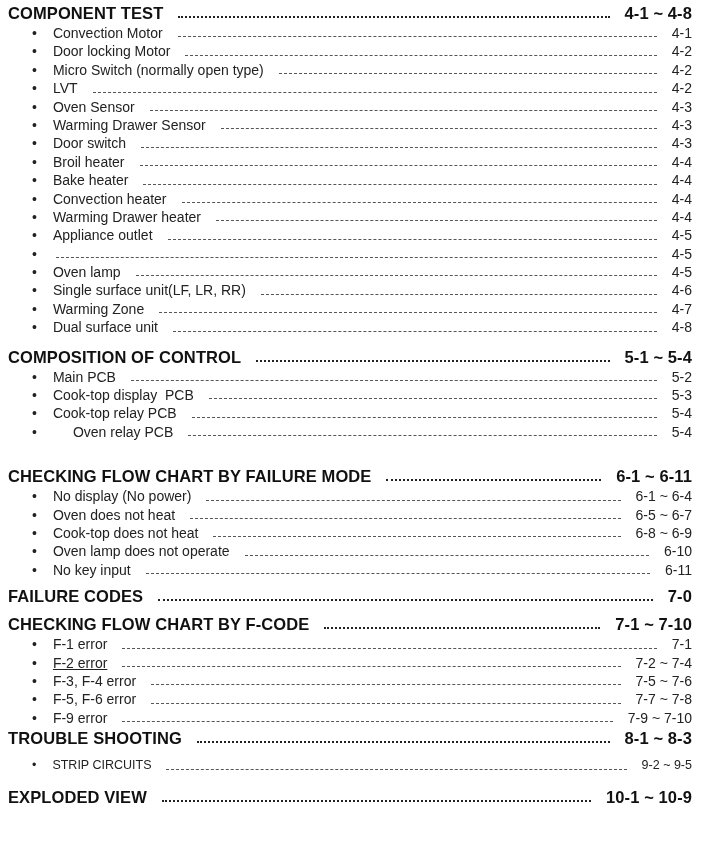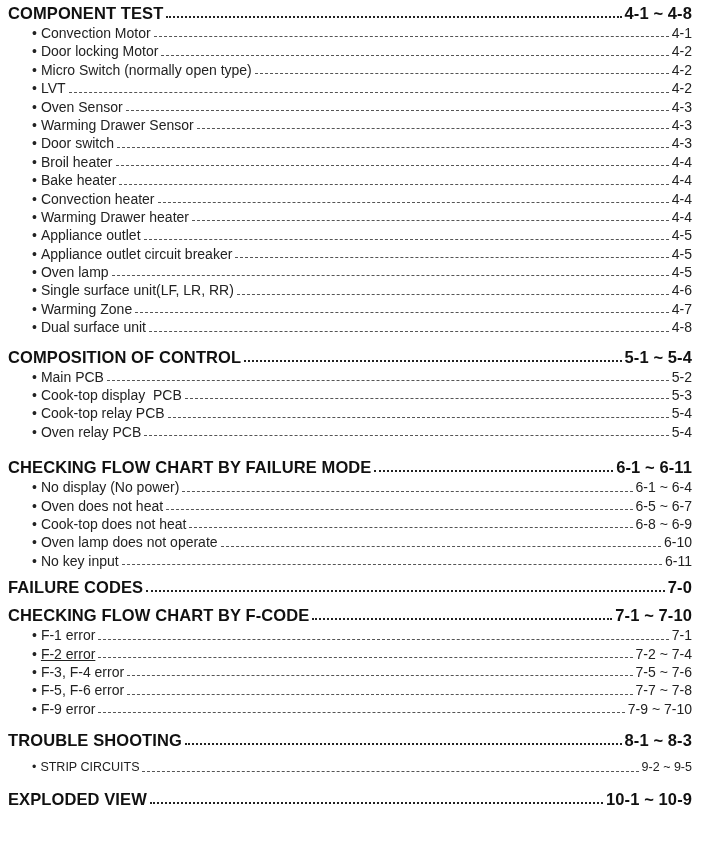--- a/index.html
+++ b/index.html
@@ -19,20 +19,21 @@
       position: absolute;
       left: 8px;
       top: 0;
       width: 684px;
     }
     .section { margin: 0; }
     .row {
       display: flex;
       align-items: baseline;
       white-space: nowrap;
+      gap: 12px;
     }
     .head {
       font-weight: bold;
       font-size: 16.5px;
       height: 22px;
       line-height: 22px;
       color: #111;
       letter-spacing: 0.1px;
     }
     .item {
@@ -144,21 +145,20 @@
         <span class="page">4-4</span>
       </div>
       <div class="row item">
         <span class="bullet">•</span>
         <span style="white-space: pre;">Appliance outlet</span>
         <span class="leader"></span>
         <span class="page">4-5</span>
       </div>
       <div class="row item">
         <span class="bullet">•</span>
-        <span style="white-space: pre;">Appliance outlet circuit breaker</span>
         <span class="leader"></span>
         <span class="page">4-5</span>
       </div>
       <div class="row item">
         <span class="bullet">•</span>
         <span style="white-space: pre;">Oven lamp</span>
         <span class="leader"></span>
         <span class="page">4-5</span>
       </div>
       <div class="row item">
@@ -199,26 +199,26 @@
         <span class="page">5-3</span>
       </div>
       <div class="row item">
         <span class="bullet">•</span>
         <span style="white-space: pre;">Cook-top relay PCB</span>
         <span class="leader"></span>
         <span class="page">5-4</span>
       </div>
       <div class="row item">
         <span class="bullet">•</span>
-        <span style="white-space: pre;">Oven relay PCB</span>
+        <span style="white-space: pre; margin-left: 20px;">Oven relay PCB</span>
         <span class="leader"></span>
         <span class="page">5-4</span>
       </div>
     </div>
-    <div class="section" style="margin-top: 15px;">
+    <div class="section" style="margin-top: 24px;">
       <div class="row head">
         <span>CHECKING FLOW CHART BY FAILURE MODE</span>
         <span class="leader"></span>
         <span class="page">6-1 ~ 6-11</span>
       </div>
       <div class="row item">
         <span class="bullet">•</span>
         <span style="white-space: pre;">No display (No power)</span>
         <span class="leader"></span>
         <span class="page">6-1 ~ 6-4</span>
@@ -285,21 +285,21 @@
         <span class="leader"></span>
         <span class="page">7-7 ~ 7-8</span>
       </div>
       <div class="row item">
         <span class="bullet">•</span>
         <span style="white-space: pre;">F-9 error</span>
         <span class="leader"></span>
         <span class="page">7-9 ~ 7-10</span>
       </div>
     </div>
-    <div class="section" style="margin-top: 11px;">
+    <div class="section" style="margin-top: 0;">
       <div class="row head">
         <span>TROUBLE SHOOTING</span>
         <span class="leader"></span>
         <span class="page">8-1 ~ 8-3</span>
       </div>
     </div>
     <div class="section" style="margin-top: 7px;">
       <div class="row item small-item">
         <span class="bullet">•</span>
         <span style="white-space: pre;">STRIP CIRCUITS</span>

